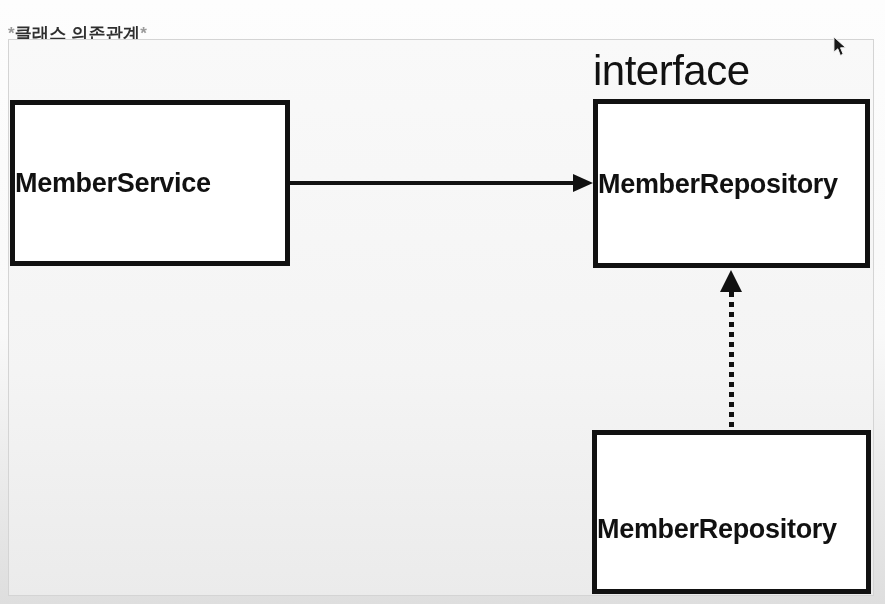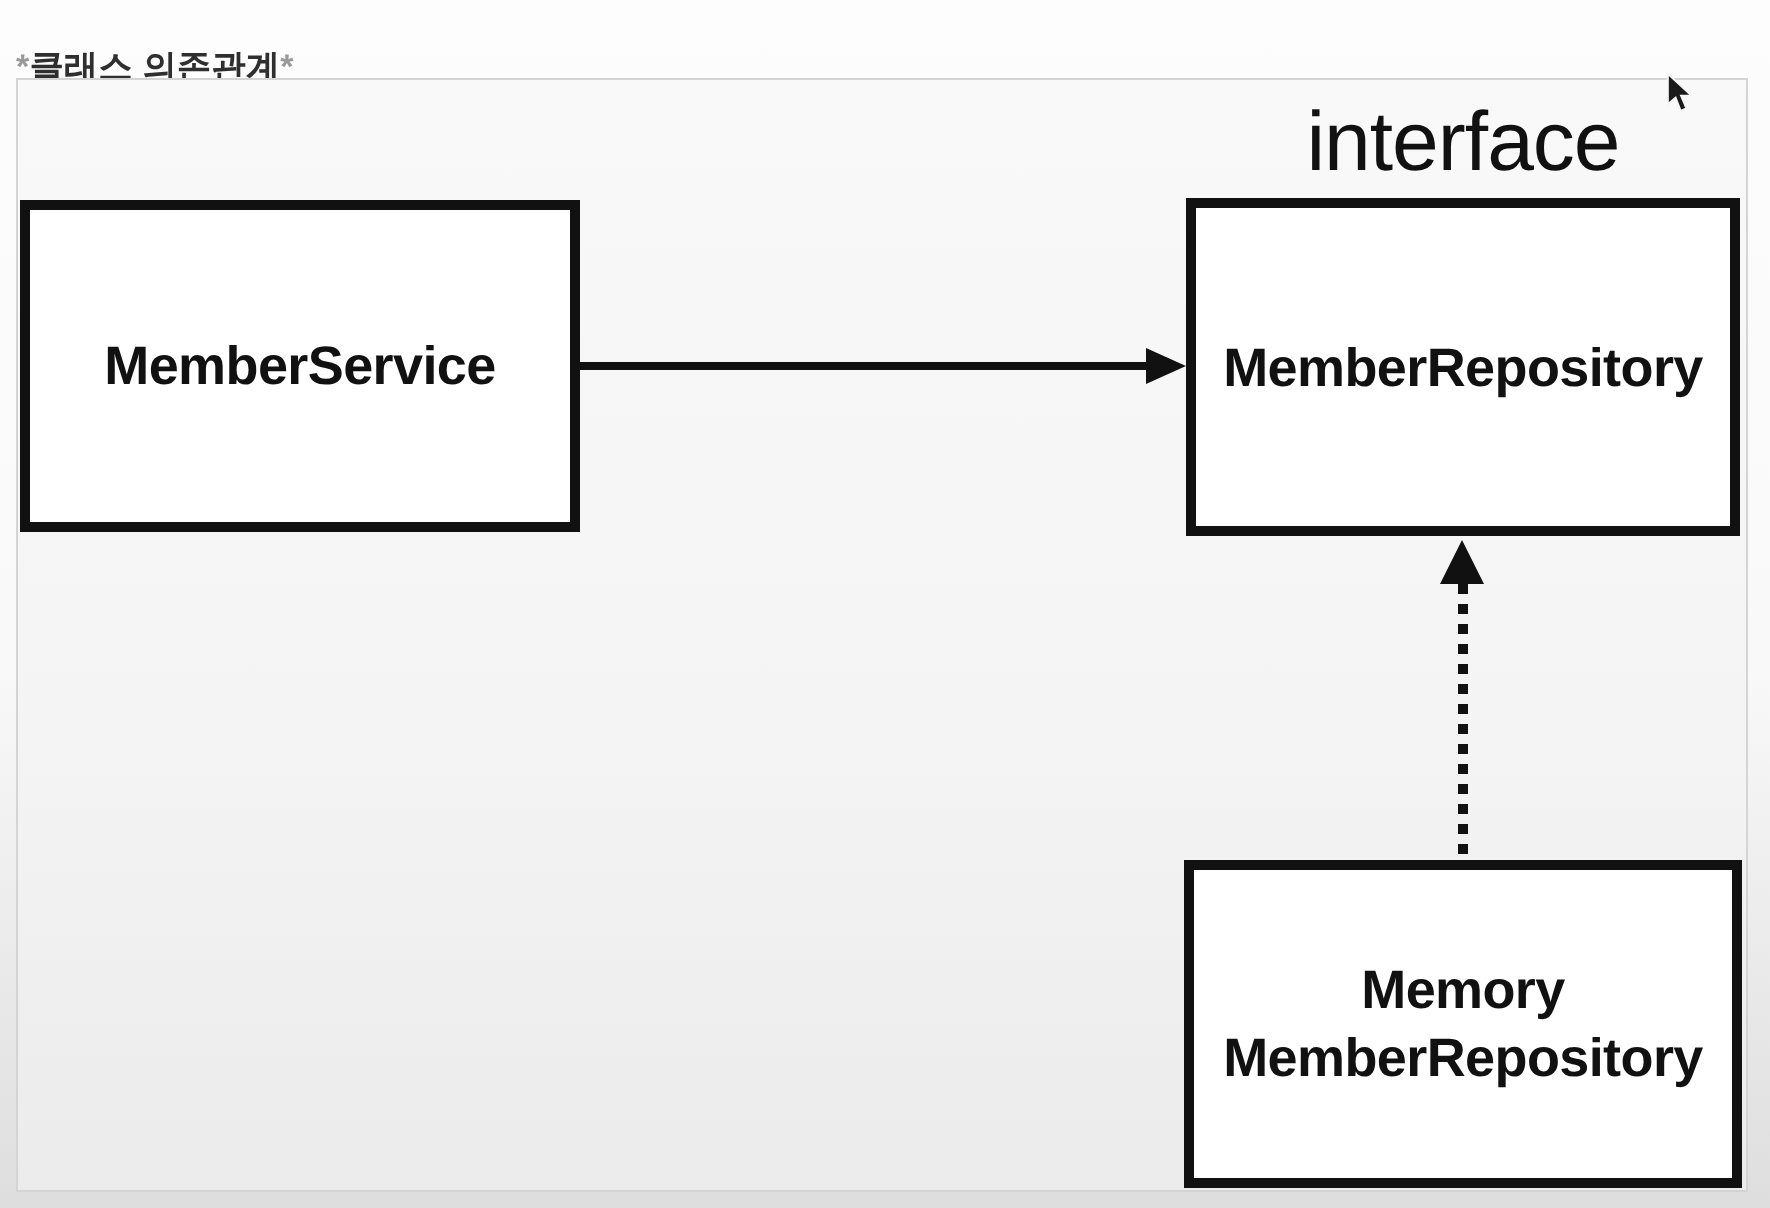--- a/index.html
+++ b/index.html
@@ -33,37 +33,36 @@
     border: 1px solid #d4d4d4;
   }
 
   
   .node {
     position: absolute;
     background: #ffffff;
     border: 5px solid #111111;
     display: flex;
     align-items: center;
-    justify-content: center;
     text-align: center;
     font-weight: bold;
     font-size: 27px;
     letter-spacing: -0.3px;
     line-height: 34px;
   }
   .node-member-service      { left: 10px;  top: 100px; width: 280px; height: 166px; }
   .node-member-repository   { left: 593px; top: 99px;  width: 277px; height: 169px; }
   .node-memory-repository   { left: 592px; top: 430px; width: 279px; height: 164px; }
 
   
   .interface-label {
     position: absolute;
     left: 593px; top: 47px;
     width: 277px;
-    text-align: center;
+    text-align: left;
     font-size: 42px;
     font-weight: 500;
     letter-spacing: -0.5px;
     color: #111;
   }
 
   
   .dep-arrow-line {
     position: absolute;
     left: 290px; top: 181px;
@@ -118,21 +117,21 @@
 <div class="node node-member-service">
   <span>MemberService</span>
 </div>
 
 <div class="node node-member-repository">
   <span>MemberRepository</span>
 </div>
 
 <div class="node node-memory-repository">
   <span>
-    <span>Memory</span><br>
+    <br>
     <span>MemberRepository</span>
   </span>
 </div>
 
 <div class="dep-arrow-line"></div>
 <div class="dep-arrow-head"></div>
 
 <div class="impl-arrow-head"></div>
 <div class="impl-arrow-line"></div>
 

